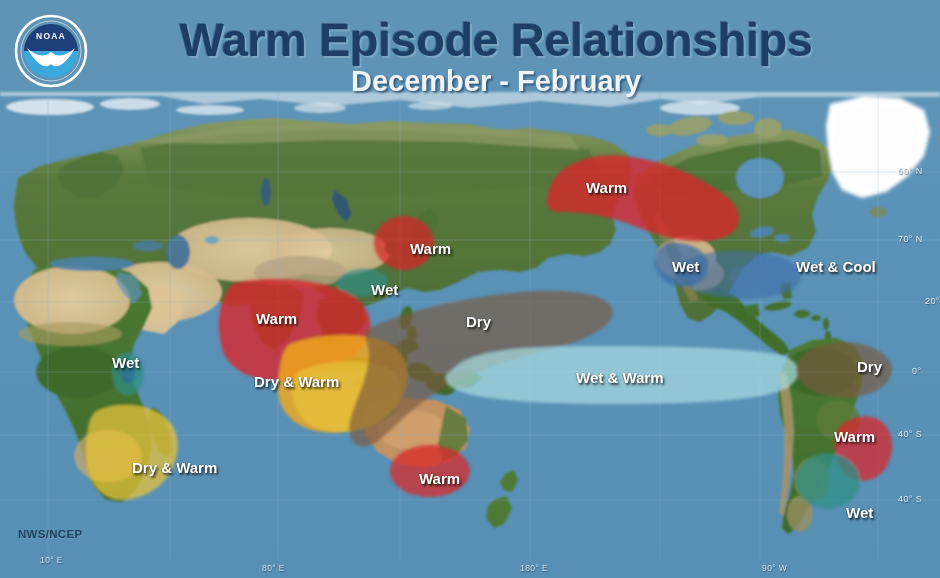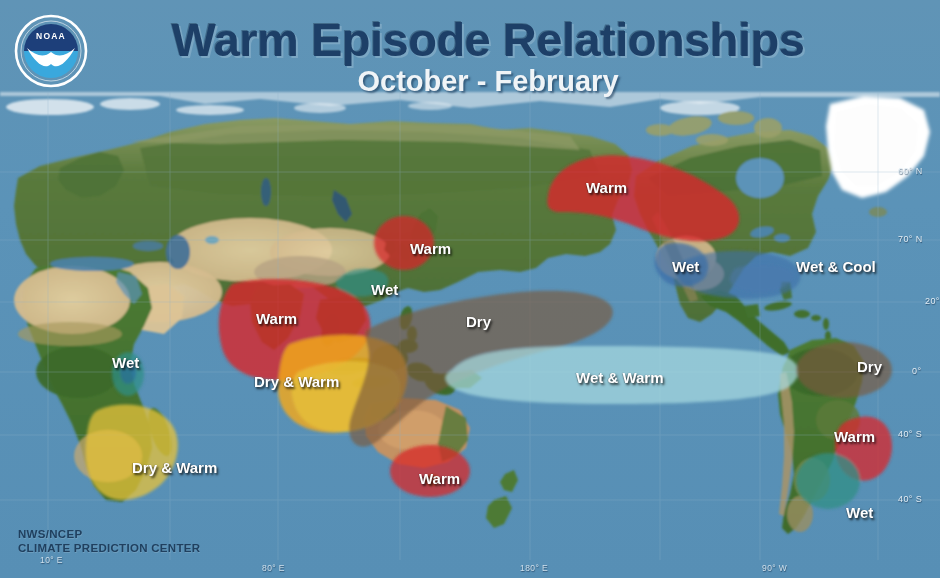--- a/index.html
+++ b/index.html
@@ -12,21 +12,21 @@
     overflow:hidden;
     background:#5b93b8;
     user-select:none;
   }
 
   
   #map-svg{position:absolute;left:0;top:0;width:940px;height:578px;display:block;}
 
   
   #header{
-    position:absolute;left:0;top:0;width:884px;height:105px;
+    position:absolute;left:8px;top:0;width:884px;height:105px;
     pointer-events:none;
   }
   #title-text{
     position:absolute;left:108px;top:12px;width:760px;
     font-size:47px;font-weight:bold;
     letter-spacing:-0.5px;
     color:#1d3f67;
     text-align:center;
     font-family:"Liberation Sans", sans-serif;
     text-shadow:2px 2px 0 rgba(255,255,255,0.18), -1px -1px 0 rgba(10,30,55,0.35);
@@ -362,21 +362,21 @@
 
       <path d="M856,418 C876,412 892,424 892,446 C892,468 876,484 858,480
                C840,476 832,456 836,436 C839,424 846,420 856,418 Z" fill="#d8262a" opacity="0.76"></path>
 
       <ellipse cx="828" cy="481" rx="32" ry="28" fill="#2f8f86" opacity="0.76"></ellipse>
     </g>
   </svg>
 
   <div id="header">
     <div id="title-text">Warm Episode Relationships</div>
-    <div id="subtitle-text">October - February</div>
+    <div id="subtitle-text">December - February</div>
   </div>
 
   <svg id="noaa-logo" viewBox="0 0 74 74">
     <circle cx="37" cy="37" r="35" fill="none" stroke="#ffffff" stroke-width="2.6"></circle>
     <circle cx="37" cy="37" r="30" fill="none" stroke="#e6eef4" stroke-width="1" opacity="0.7"></circle>
     <path d="M10,37 A27,27 0 0 1 64,37 Z" fill="#1d3f7a"></path>
     <path d="M10,37 A27,27 0 0 0 64,37 Z" fill="#3aa8dd"></path>
     <path d="M13,34 C22,50 31,56 37,50 C43,56 52,50 61,34
              C52,42 44,44 37,38 C30,44 22,42 13,34 Z" fill="#ffffff"></path>
     <text x="37" y="25" text-anchor="middle" font-family="'Liberation Sans', sans-serif" font-size="8.5" font-weight="bold" fill="#ffffff" letter-spacing="1.2">NOAA</text>
@@ -405,16 +405,15 @@
 
   <div class="lat-label" style="left:898px;top:166px;">60° N</div>
   <div class="lat-label" style="left:898px;top:234px;">70° N</div>
   <div class="lat-label" style="left:917px;top:296px;margin-left:8px;">20° N</div>
   <div class="lat-label" style="left:912px;top:366px;">0°</div>
   <div class="lat-label" style="left:898px;top:429px;">40° S</div>
   <div class="lat-label" style="left:898px;top:494px;">40° S</div>
 
   <div id="credits">
     <div>NWS/NCEP</div>
-    <div>CLIMATE PREDICTION CENTER</div>
   </div>
 
 </div>
 
 </body></html>

